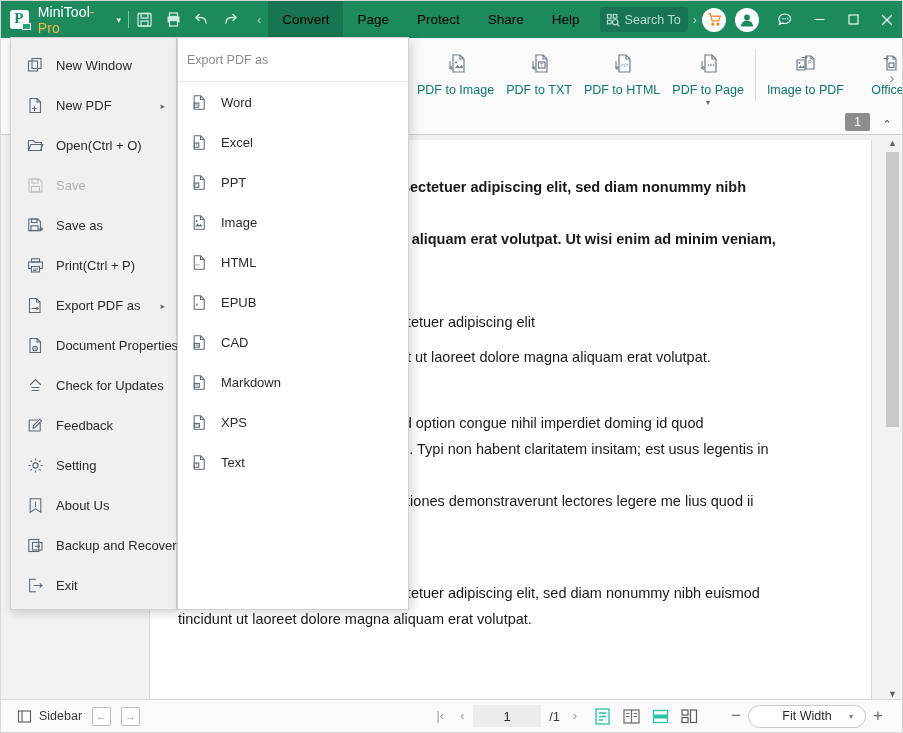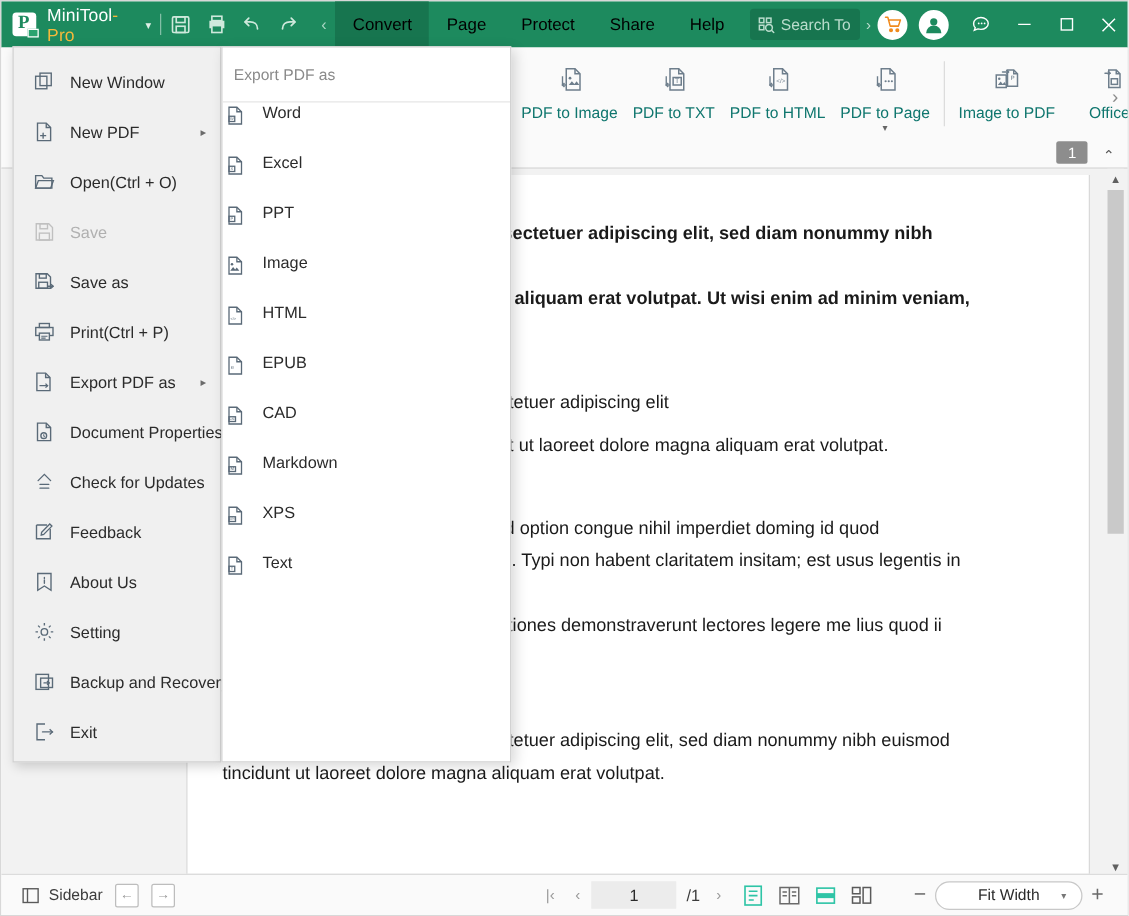--- a/index.html
+++ b/index.html
@@ -247,22 +247,22 @@
     border: 1px solid #d2d2d2;
     box-shadow: 3px 3px 10px rgba(0,0,0,.16);
     z-index: 50;
   }
   .sm-head {
     height: 44px; display: flex; align-items: center;
     padding-left: 9px; font-size: 12.5px; color: #8a8a8a;
     border-bottom: 1px solid #e6e6e6;
   }
   .sm-item {
-    height: 40px; display: flex; 
-    cursor: pointer;
+    height: 40px; display: flex; align-items: center;
+    padding-left: 11px; cursor: pointer;
   }
   .sm-item.sel { background: #eaf6ec; }
   .sm-ico { width: 20px; height: 20px; display:flex; align-items:center; justify-content:center; flex:0 0 20px; }
   .sm-lbl { margin-left: 12px; font-size: 13px; color: #2b2b2b; }
 
   .ficon { display:block; }
 </style>
 </head>
 <body>
 
@@ -663,35 +663,35 @@
           <path d="M2.2 3h8.5M2.2 3v11h11V6"></path>
             <path d="M8 10.5l6.5-6.6-1.7-1.7L6.3 8.8 6 11z"></path>
         </svg>
       </span>
       <span class="fm-lbl">Feedback</span>
     </div>
 
     <div class="fm-item">
       <span class="fm-ico">
         <svg class="ficon" width="17" height="17" viewBox="0 0 17 17" fill="none" stroke="#5a6a78" stroke-width="1.1">
+          <circle cx="8.5" cy="8.5" r="2.6"></circle>
+          <path d="M8.5 1.4v2M8.5 13.6v2M1.4 8.5h2M13.6 8.5h2M3.5 3.5l1.4 1.4M12.1 12.1l1.4 1.4M13.5 3.5l-1.4 1.4M4.9 12.1l-1.4 1.4"></path>
+        </svg>
+      </span>
+      <span class="fm-lbl">Setting</span>
+    </div>
+
+    <div class="fm-item">
+      <span class="fm-ico">
+        <svg class="ficon" width="17" height="17" viewBox="0 0 17 17" fill="none" stroke="#5a6a78" stroke-width="1.1">
           <path d="M3.2 1.8h10.6v13.4l-5.3-3.4-5.3 3.4z"></path>
           <path d="M8.5 5v.7M8.5 7v2.6" stroke-linecap="round"></path>
         </svg>
       </span>
       <span class="fm-lbl">About Us</span>
-    </div>
-
-    <div class="fm-item">
-      <span class="fm-ico">
-        <svg class="ficon" width="17" height="17" viewBox="0 0 17 17" fill="none" stroke="#5a6a78" stroke-width="1.1">
-          <circle cx="8.5" cy="8.5" r="2.6"></circle>
-          <path d="M8.5 1.4v2M8.5 13.6v2M1.4 8.5h2M13.6 8.5h2M3.5 3.5l1.4 1.4M12.1 12.1l1.4 1.4M13.5 3.5l-1.4 1.4M4.9 12.1l-1.4 1.4"></path>
-        </svg>
-      </span>
-      <span class="fm-lbl">Setting</span>
     </div>
 
     <div class="fm-item">
       <span class="fm-ico">
         <svg class="ficon" width="17" height="17" viewBox="0 0 17 17" fill="none" stroke="#5a6a78" stroke-width="1.1">
           <rect x="1.8" y="2.5" width="10" height="12"></rect>
           <rect x="5.5" y="5.5" width="9.5" height="7.5"></rect>
           <path d="M8.2 9.3h4.2" stroke-linecap="round"></path>
             <path d="M10.6 7.9l1.6 1.4-1.6 1.4"></path>
         </svg>

